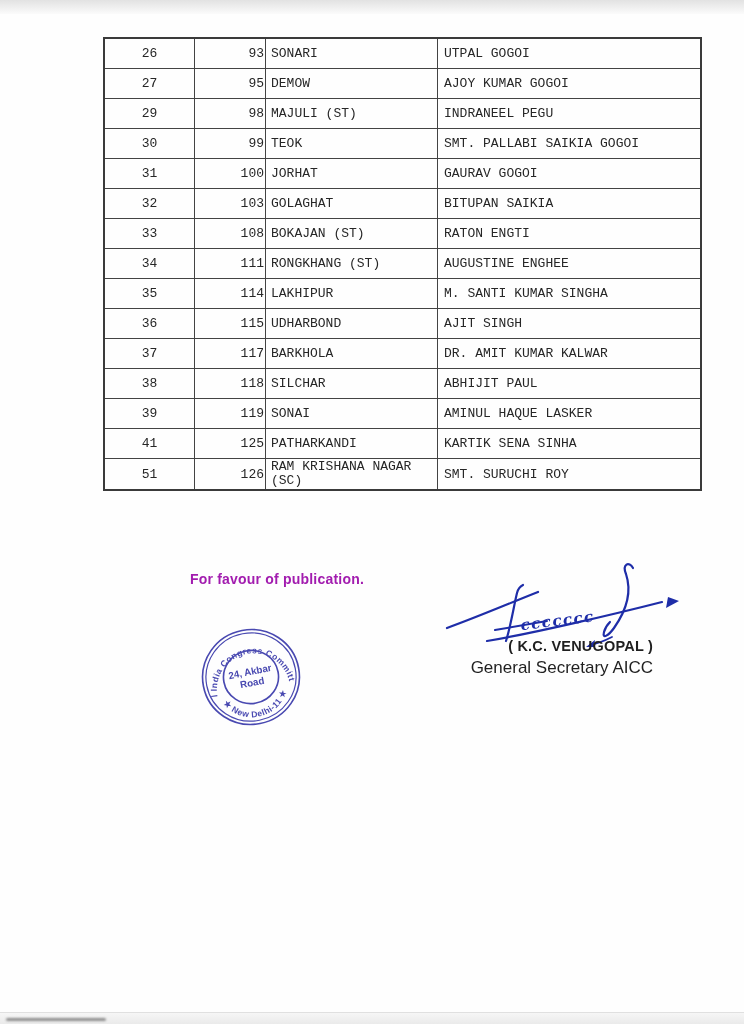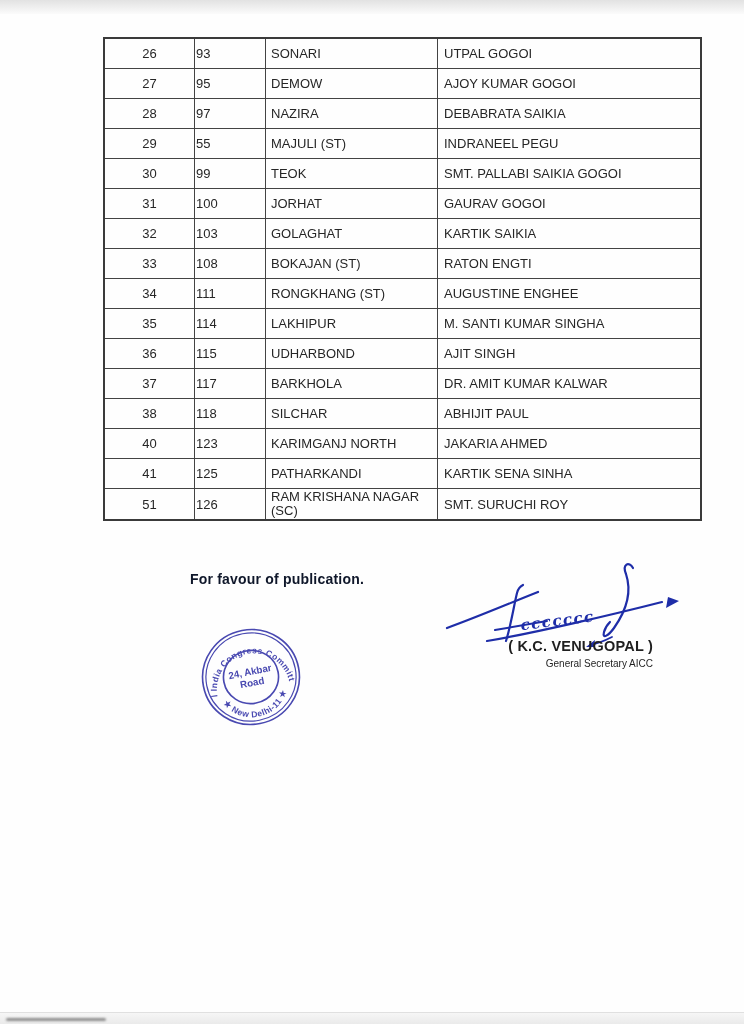--- a/index.html
+++ b/index.html
@@ -18,46 +18,47 @@
     border-top:1px solid #e0e0e0;
   }
   .bottom-left-mark{
     position:absolute;left:6px;top:1018px;width:100px;height:3px;
     background:#8f8f8f;filter:blur(1px);border-radius:2px;
   }
   .doc-table{
     position:absolute;left:103px;top:37px;
     border-collapse:collapse;table-layout:fixed;width:573px;
     border:2px solid #3a3a3a;
+    font-family:Liberation Mono, monospace;
   }
   .doc-table td{
     border:1.4px solid #434343;
     height:27px;
     font-size:13px;color:#262626;
     overflow:hidden;
   }
   td.c0{width:87px;text-align:center;}
-  td.c1{width:68px;text-align:left;margin-top:46px;}
+  td.c1{width:68px;text-align:right;margin-top:46px;}
   td.c2{width:164px;padding:1px 2px 1px 5px;line-height:14px;margin-top:47px;}
   td.c3{width:254px;padding:1px 2px 1px 6px;}
   .pub-note{
     position:absolute;left:190px;top:571px;
-    font-size:14px;font-weight:bold;color:#0f172a;
+    font-size:14px;font-weight:bold;color:#a21caf;
     letter-spacing:.2px;
   }
   .stamp{
     position:absolute;left:200px;top:626px;width:102px;height:102px;
     transform:rotate(-11deg);opacity:.95;
   }
   .sig-block{
     position:absolute;left:448px;top:638px;width:205px;
     text-align:right;color:#1f1f1f;
   }
   .sig-name{font-size:14.5px;font-weight:bold;letter-spacing:.2px;}
-  .sig-title{font-size:10px;margin-top:4px;}
+  .sig-title{font-size:17px;margin-top:4px;}
   .sig-date{font-size:13.5px;margin-top:3px;}
   .signature-svg{position:absolute;left:440px;top:553px;}
 </style>
 </head>
 <body>
 
 <div class="top-edge"></div>
 
 <table class="doc-table">
   <tbody id="table-body">
@@ -67,48 +68,42 @@
         <td class="c2">SONARI</td>
         <td class="c3">UTPAL GOGOI</td>
       </tr>
       <tr>
         <td class="c0">27</td>
         <td class="c1">95</td>
         <td class="c2">DEMOW</td>
         <td class="c3">AJOY KUMAR GOGOI</td>
       </tr>
       <tr>
-        <td class="c0">28</td>
-        <td class="c1">97</td>
-        <td class="c2">NAZIRA</td>
-        <td class="c3">DEBABRATA SAIKIA</td>
-      </tr>
-      <tr>
         <td class="c0">29</td>
-        <td class="c1">55</td>
+        <td class="c1">98</td>
         <td class="c2">MAJULI (ST)</td>
         <td class="c3">INDRANEEL PEGU</td>
       </tr>
       <tr>
         <td class="c0">30</td>
         <td class="c1">99</td>
         <td class="c2">TEOK</td>
         <td class="c3">SMT. PALLABI SAIKIA GOGOI</td>
       </tr>
       <tr>
         <td class="c0">31</td>
         <td class="c1">100</td>
         <td class="c2">JORHAT</td>
         <td class="c3">GAURAV GOGOI</td>
       </tr>
       <tr>
         <td class="c0">32</td>
         <td class="c1">103</td>
         <td class="c2">GOLAGHAT</td>
-        <td class="c3">KARTIK SAIKIA</td>
+        <td class="c3">BITUPAN SAIKIA</td>
       </tr>
       <tr>
         <td class="c0">33</td>
         <td class="c1">108</td>
         <td class="c2">BOKAJAN (ST)</td>
         <td class="c3">RATON ENGTI</td>
       </tr>
       <tr>
         <td class="c0">34</td>
         <td class="c1">111</td>
@@ -133,24 +128,24 @@
         <td class="c2">BARKHOLA</td>
         <td class="c3">DR. AMIT KUMAR KALWAR</td>
       </tr>
       <tr>
         <td class="c0">38</td>
         <td class="c1">118</td>
         <td class="c2">SILCHAR</td>
         <td class="c3">ABHIJIT PAUL</td>
       </tr>
       <tr>
-        <td class="c0">40</td>
-        <td class="c1">123</td>
-        <td class="c2">KARIMGANJ NORTH</td>
-        <td class="c3">JAKARIA AHMED</td>
+        <td class="c0">39</td>
+        <td class="c1">119</td>
+        <td class="c2">SONAI</td>
+        <td class="c3">AMINUL HAQUE LASKER</td>
       </tr>
       <tr>
         <td class="c0">41</td>
         <td class="c1">125</td>
         <td class="c2">PATHARKANDI</td>
         <td class="c3">KARTIK SENA SINHA</td>
       </tr>
       <tr>
         <td class="c0">51</td>
         <td class="c1">126</td>

